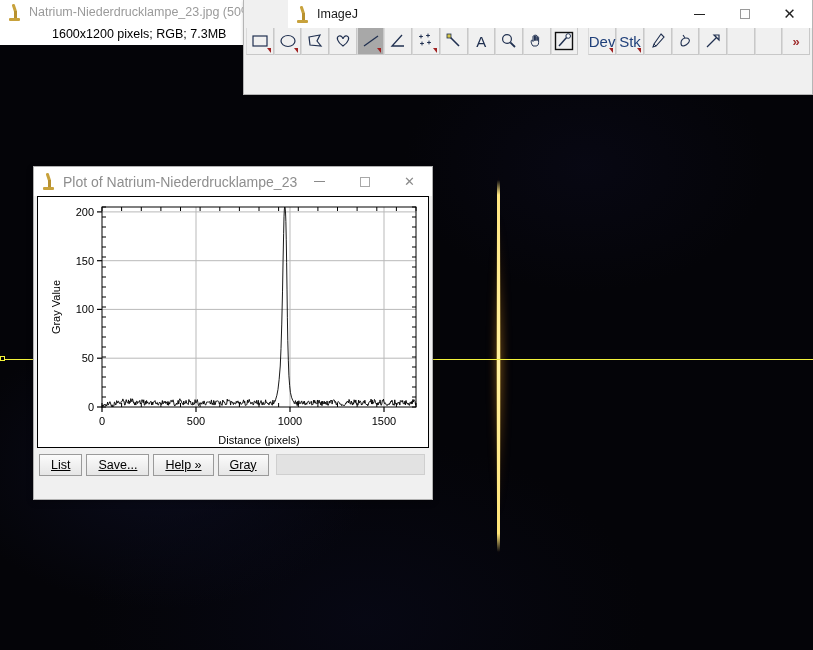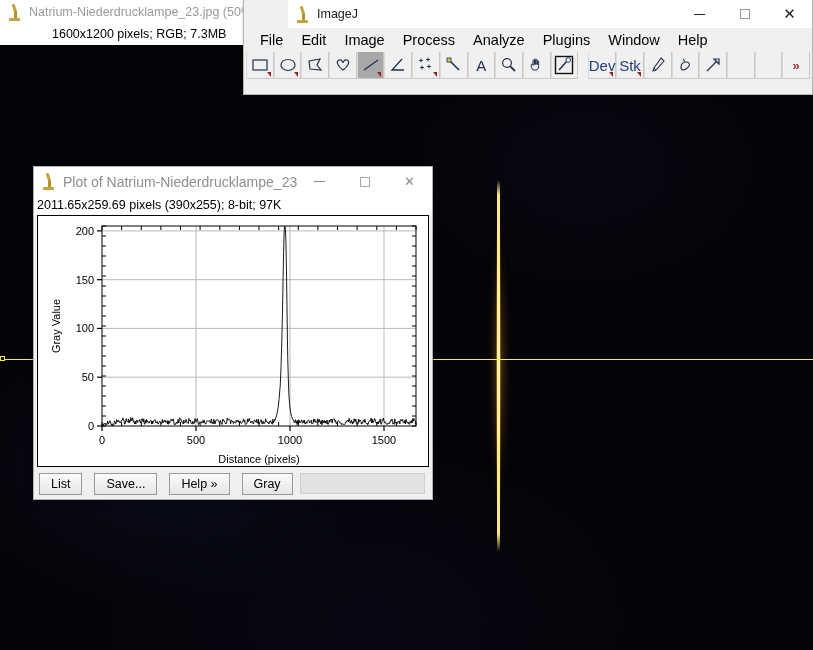--- a/index.html
+++ b/index.html
@@ -228,30 +228,20 @@
             <i class="glyph-min"></i>
           </div>
         <div class="winbtn">
             <i class="glyph-max"></i>
           </div>
         <div class="winbtn close">
             <span>✕</span>
           </div>
       </div>
     </div>
-    <div id="ij-menubar">
-        <div class="menu-item">File</div>
-        <div class="menu-item">Edit</div>
-        <div class="menu-item">Image</div>
-        <div class="menu-item">Process</div>
-        <div class="menu-item">Analyze</div>
-        <div class="menu-item">Plugins</div>
-        <div class="menu-item">Window</div>
-        <div class="menu-item">Help</div>
-      </div>
     <div id="ij-toolbar">
         <div class="tool">
           <span>
             <svg width="20" height="20" viewBox="0 0 20 20">
               <rect x="3" y="5" width="14" height="10" fill="none" stroke="#203050" stroke-width="1.2"></rect>
             </svg>
           </span>
           <span class="tri"></span>
         </div>
         <div class="tool">
@@ -391,21 +381,20 @@
             <i class="pglyph-min"></i>
           </div>
         <div class="pwinbtn">
             <i class="pglyph-max"></i>
           </div>
         <div class="pwinbtn">
             <span>✕</span>
           </div>
       </div>
     </div>
-    <div id="plot-info">2011.65x259.69 pixels (390x255); 8-bit; 97K</div>
     <div id="plot-canvas-wrap">
       <svg id="plot-svg" width="392" height="250" viewBox="0 0 392 250">
           <line x1="64" y1="161.2" x2="378" y2="161.2" stroke="#b9b9b9" stroke-width="1"></line>
           <line x1="64" y1="112.4" x2="378" y2="112.4" stroke="#b9b9b9" stroke-width="1"></line>
           <line x1="64" y1="63.7" x2="378" y2="63.7" stroke="#b9b9b9" stroke-width="1"></line>
           <line x1="64" y1="14.9" x2="378" y2="14.9" stroke="#b9b9b9" stroke-width="1"></line>
           <line x1="158.0" y1="10" x2="158.0" y2="210" stroke="#b9b9b9" stroke-width="1"></line>
           <line x1="252.0" y1="10" x2="252.0" y2="210" stroke="#b9b9b9" stroke-width="1"></line>
           <line x1="346.0" y1="10" x2="346.0" y2="210" stroke="#b9b9b9" stroke-width="1"></line>
           <rect x="64" y="10" width="314" height="200" fill="none" stroke="#000" stroke-width="1"></rect>
@@ -502,21 +491,21 @@
           <text class="tick-lbl" x="56" y="18.9" text-anchor="end">200</text>
           <text class="tick-lbl" x="64.0" y="228" text-anchor="middle">0</text>
           <text class="tick-lbl" x="158.0" y="228" text-anchor="middle">500</text>
           <text class="tick-lbl" x="252.0" y="228" text-anchor="middle">1000</text>
           <text class="tick-lbl" x="346.0" y="228" text-anchor="middle">1500</text>
           <text class="axis-lbl" x="221.0" y="247" text-anchor="middle">Distance (pixels)</text>
           <text class="axis-lbl" x="22" y="110.0" text-anchor="middle" transform="rotate(-90 22 110.0)">Gray Value</text>
         </svg>
     </div>
     <div id="plot-buttons">
-      <div id="plot-btns-host" style="display:flex; gap:12px;">
+      <div id="plot-btns-host" style="display:flex; gap:4px;text-decoration:underline;">
           <div class="pbtn">List</div>
           <div class="pbtn">Save...</div>
           <div class="pbtn">Help »</div>
           <div class="pbtn">Gray</div>
         </div>
       <div id="pbtn-filler"></div>
     </div>
   </div>
 
 </div>

